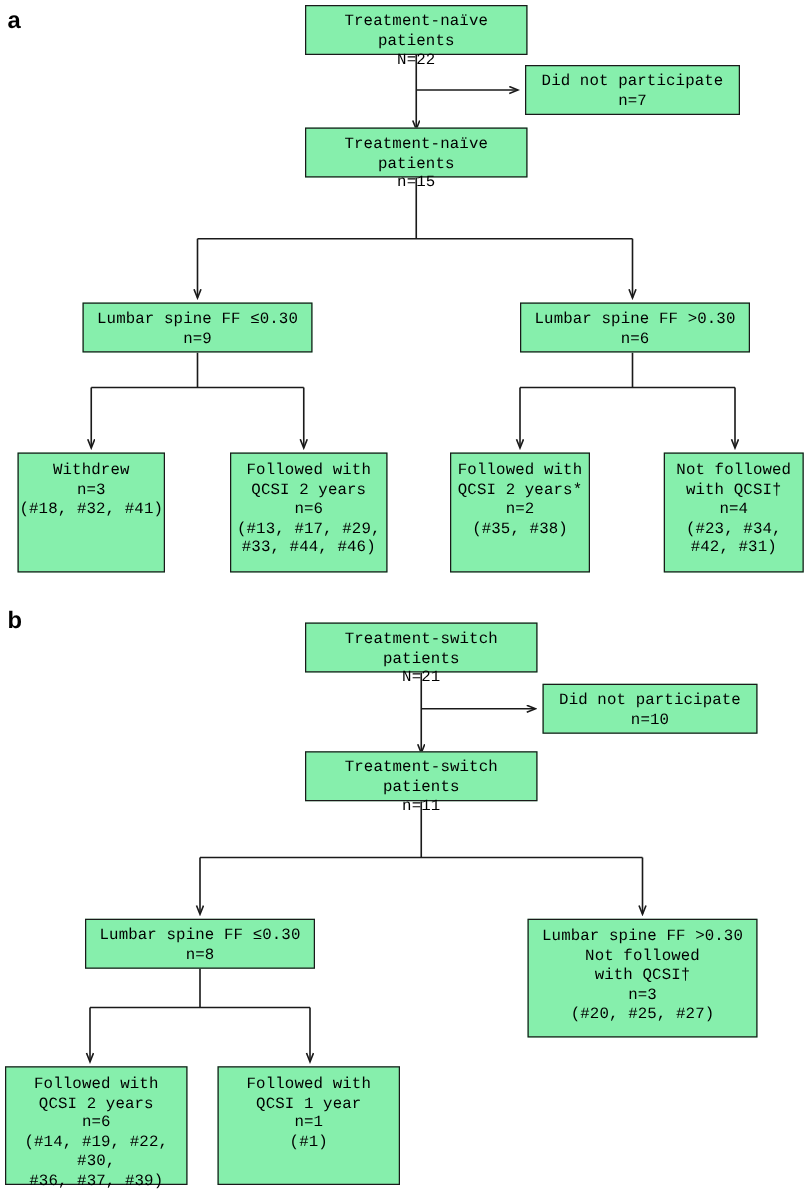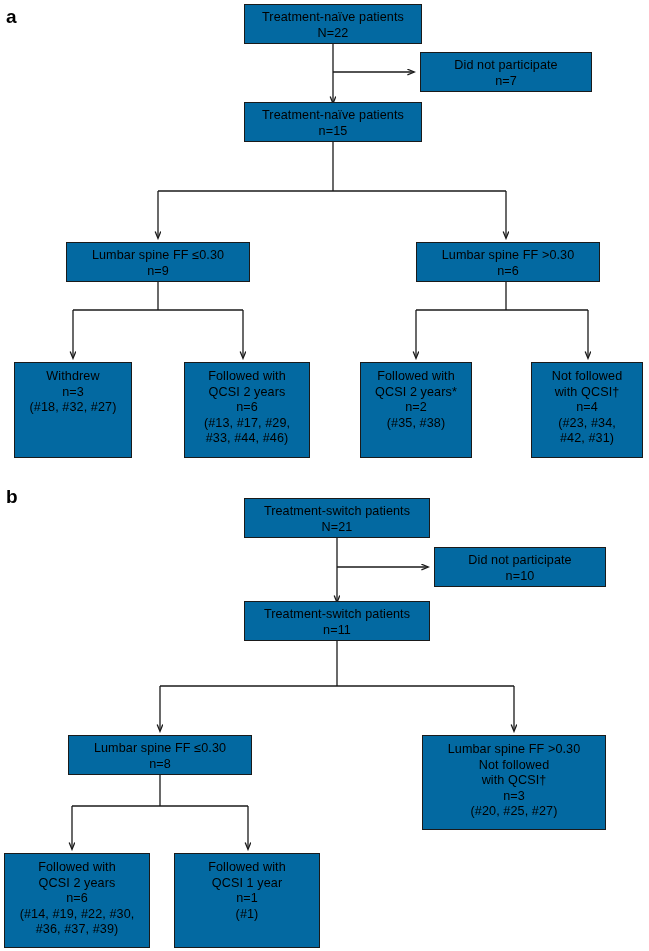--- a/index.html
+++ b/index.html
@@ -32,26 +32,26 @@
     position: absolute;
     font-size: 19px;
     font-weight: bold;
     line-height: 1;
     font-family: "Liberation Sans", sans-serif;
   }
   .node {
     position: absolute;
     box-sizing: border-box;
     border: 1.4px solid #1a1a1a;
-    background: #0369a1;
+    background: #86efac;
     font-size: 12.6px;
     line-height: 15.6px;
     text-align: center;
     padding-top: 5px;
-    font-family: Liberation Sans, sans-serif;
+    font-family: Liberation Mono, monospace;
     letter-spacing: 0.1px;
     white-space: pre-line;
   }
   .node.top-align { padding-top: 6px; }
 </style>
 </head>
 <body>
 
 <div id="flow-root">
 
@@ -107,21 +107,21 @@
 n=15</div>
 
   <div class="node" style="left:66px; top:242px; width:184px; height:40px;">Lumbar spine FF ≤0.30
 n=9</div>
 
   <div class="node" style="left:416px; top:242px; width:184px; height:40px;">Lumbar spine FF &gt;0.30
 n=6</div>
 
   <div class="node top-align" style="left:14px; top:362px; width:118px; height:96px;">Withdrew
 n=3
-(#18, #32, #27)</div>
+(#18, #32, #41)</div>
 
   <div class="node top-align" style="left:184px; top:362px; width:126px; height:96px;">Followed with
 QCSI 2 years
 n=6
 (#13, #17, #29,
 #33, #44, #46)</div>
 
   <div class="node top-align" style="left:360px; top:362px; width:112px; height:96px;">Followed with
 QCSI 2 years*
 n=2

